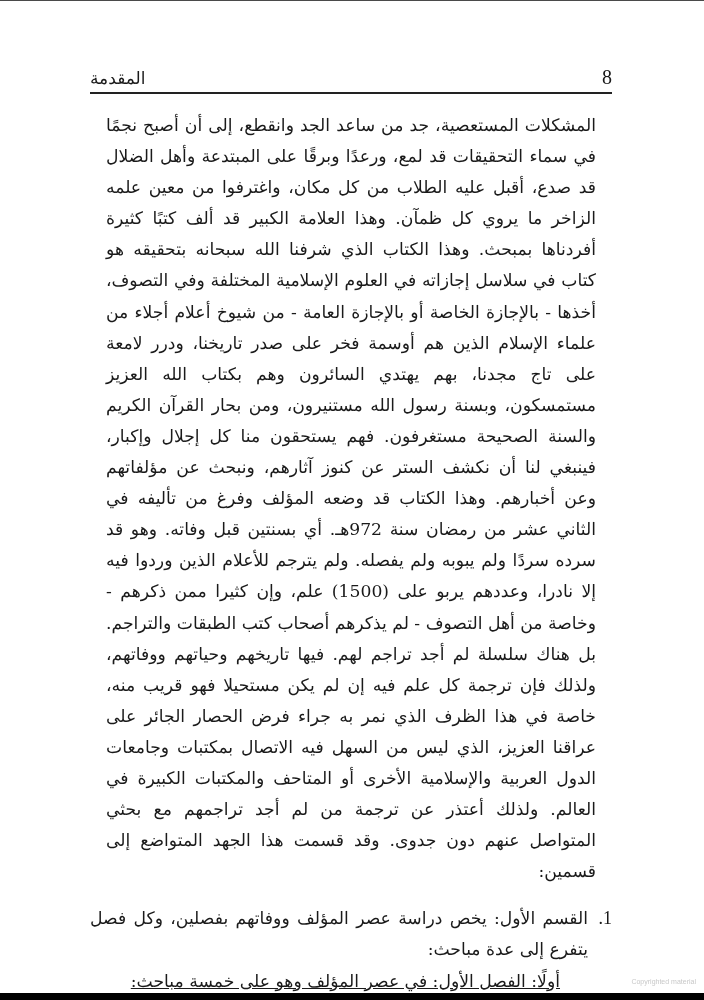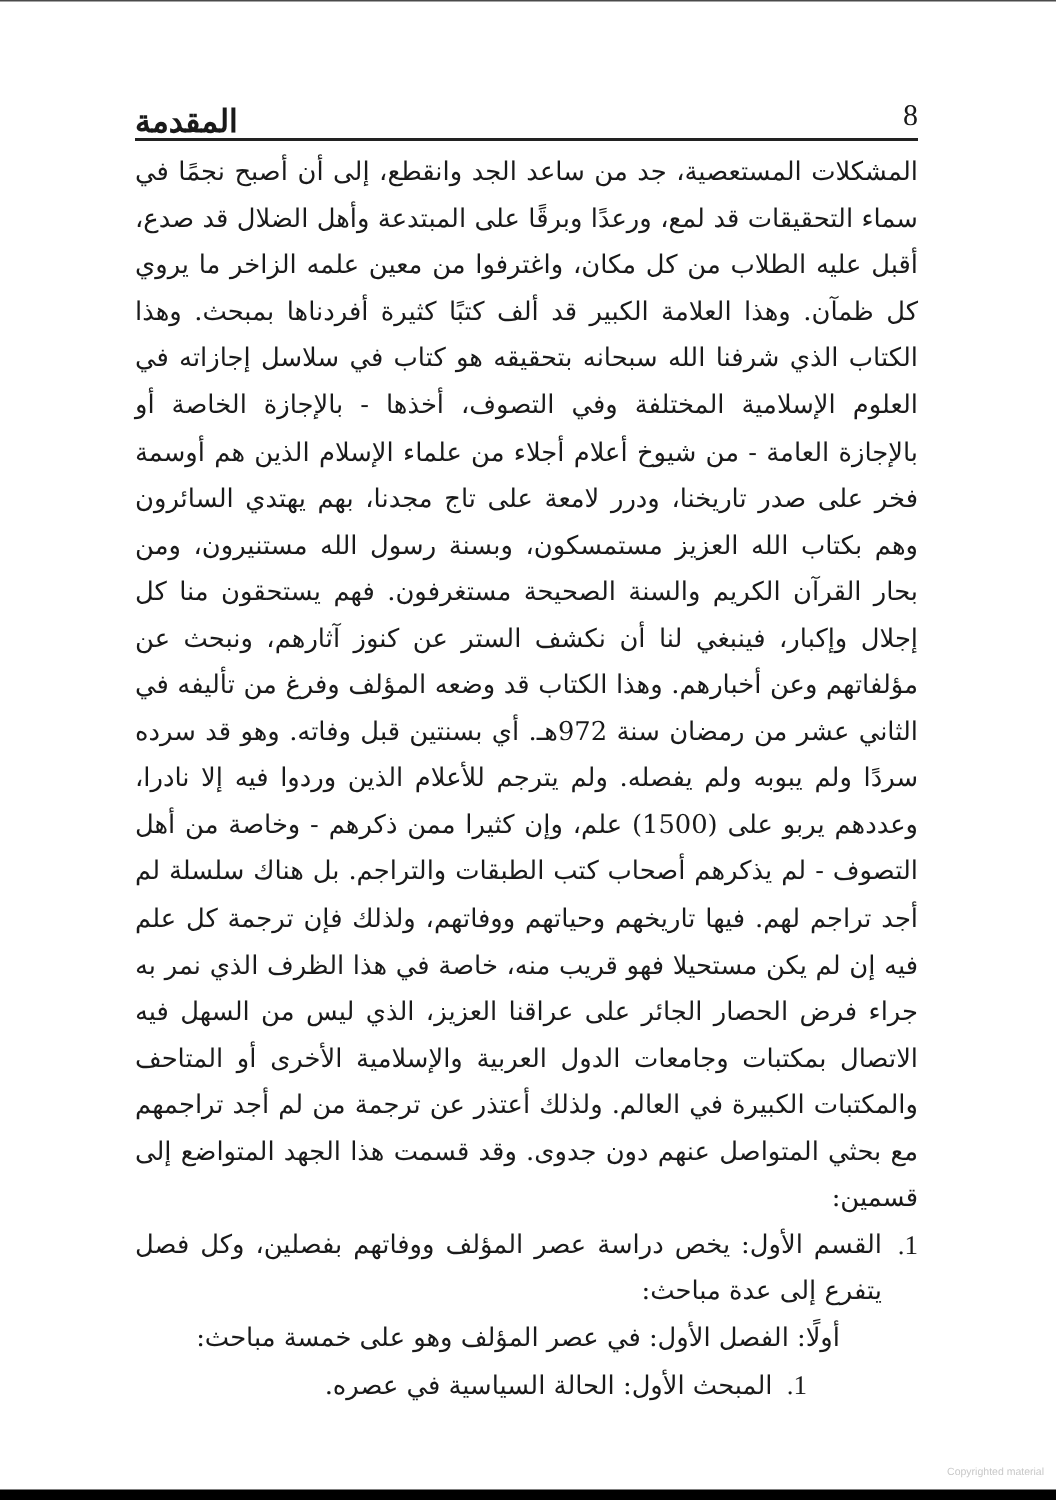--- a/index.html
+++ b/index.html
@@ -36,42 +36,42 @@
     .running-header {
       position: relative;
       height: 26px;
       border-bottom: 2px solid #222;
       direction: rtl;
     }
     .header-title {
       position: absolute;
       left: 0;
       top: 2px;
-      font-size: 21px;
-      font-weight: bold;
+      font-size: 17px;
+      font-weight: normal;
       direction: rtl;
     }
     .page-number {
       position: absolute;
       right: 0;
       top: 0;
       font-family: "Liberation Serif", serif;
       font-size: 20px;
       direction: ltr;
     }
     .body-text {
       direction: rtl;
       text-align: justify;
       text-align-last: right;
       font-size: 17.2px;
       line-height: 31.1px;
       margin-top: 6px;
     }
     .body-text p {
-      margin: 0;
+      margin: 16px;
     }
     .outline {
       direction: rtl;
       font-size: 17.2px;
       line-height: 31.1px;
       margin: 0;
       padding: 0;
       list-style: none;
     }
     .outline li {
@@ -82,20 +82,21 @@
       text-align: justify;
       text-align-last: right;
     }
     .lvl1 .num {
       position: absolute;
       right: 0;
       top: 0;
     }
     .lvl2 {
       padding-right: 52px;
+      text-decoration: underline;
     }
     .lvl3 {
       padding-right: 74px;
     }
     .lvl3 .num3 {
       margin-left: 4px;
     }
     .num, .num3 {
       font-family: "Liberation Serif", serif;
       font-size: 18px;

